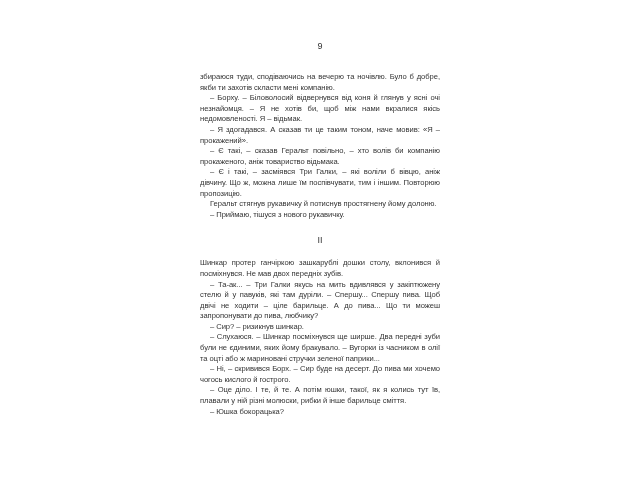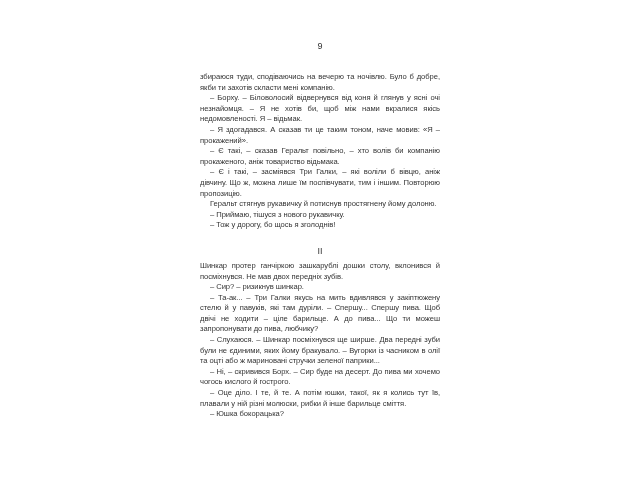--- a/index.html
+++ b/index.html
@@ -25,21 +25,21 @@
     text-align: center;
     font-size: 9px;
     line-height: 12px;
     margin: 0 0 20px 0;
     color: #333;
   }
   .chapter-heading {
     text-align: center;
     font-size: 9px;
     line-height: 12px;
-    margin: 14px 0 4px 0;
+    margin: 14px 0 12px 0;
     color: #333;
   }
   .para {
     font-size: 7.6px;
     line-height: 10.6px;
     margin: 0;
     text-align: justify;
     text-indent: 10px;
     color: #333;
     letter-spacing: -0.05px;
@@ -55,27 +55,26 @@
   <div class="page-number">9</div>
 
   <div>
     <p class="para noindent">збираюся туди, сподіваючись на вечерю та ночівлю. Було б добре, якби ти захотів скласти мені компанію.</p>
     <p class="para">– Борху. – Біловолосий відвернувся від коня й глянув у ясні очі незнайомця. – Я не хотів би, щоб між нами вкралися якісь недомовленості. Я – відьмак.</p>
     <p class="para">– Я здогадався. А сказав ти це таким тоном, наче мовив: «Я – прокажений».</p>
     <p class="para">– Є такі, – сказав Геральт повільно, – хто волів би компанію прокаженого, аніж товариство відьмака.</p>
     <p class="para">– Є і такі, – засміявся Три Галки, – які воліли б вівцю, аніж дівчину. Що ж, можна лише їм поспівчувати, тим і іншим. Повторюю пропозицію.</p>
     <p class="para">Геральт стягнув рукавичку й потиснув простягнену йому долоню.</p>
     <p class="para">– Приймаю, тішуся з нового рукавичку.</p>
-    <p class="para">– Тож у дорогу, бо щось я зголоднів!</p>
   </div>
 
   <div class="chapter-heading">II</div>
 
   <div>
     <p class="para noindent">Шинкар протер ганчіркою зашкарублі дошки столу, вклонився й посміхнувся. Не мав двох передніх зубів.</p>
+    <p class="para">– Та-ак... – Три Галки якусь на мить вдивлявся у закіптюжену стелю й у павуків, які там дуріли. – Спершу... Спершу пива. Щоб двічі не ходити – ціле барильце. А до пива... Що ти можеш запропонувати до пива, любчику?</p>
     <p class="para">– Сир? – ризикнув шинкар.</p>
-    <p class="para">– Та-ак... – Три Галки якусь на мить вдивлявся у закіптюжену стелю й у павуків, які там дуріли. – Спершу... Спершу пива. Щоб двічі не ходити – ціле барильце. А до пива... Що ти можеш запропонувати до пива, любчику?</p>
     <p class="para">– Слухаюся. – Шинкар посміхнувся ще ширше. Два передні зуби були не єдиними, яких йому бракувало. – Вугорки із часником в олії та оцті або ж мариновані стручки зеленої паприки...</p>
     <p class="para">– Ні, – скривився Борх. – Сир буде на десерт. До пива ми хочемо чогось кислого й гострого.</p>
     <p class="para">– Оце діло. І те, й те. А потім юшки, такої, як я колись тут їв, плавали у ній різні молюски, рибки й інше барильце сміття.</p>
     <p class="para">– Юшка бокорацька?</p>
   </div>
 </div>
 
 </body></html>

